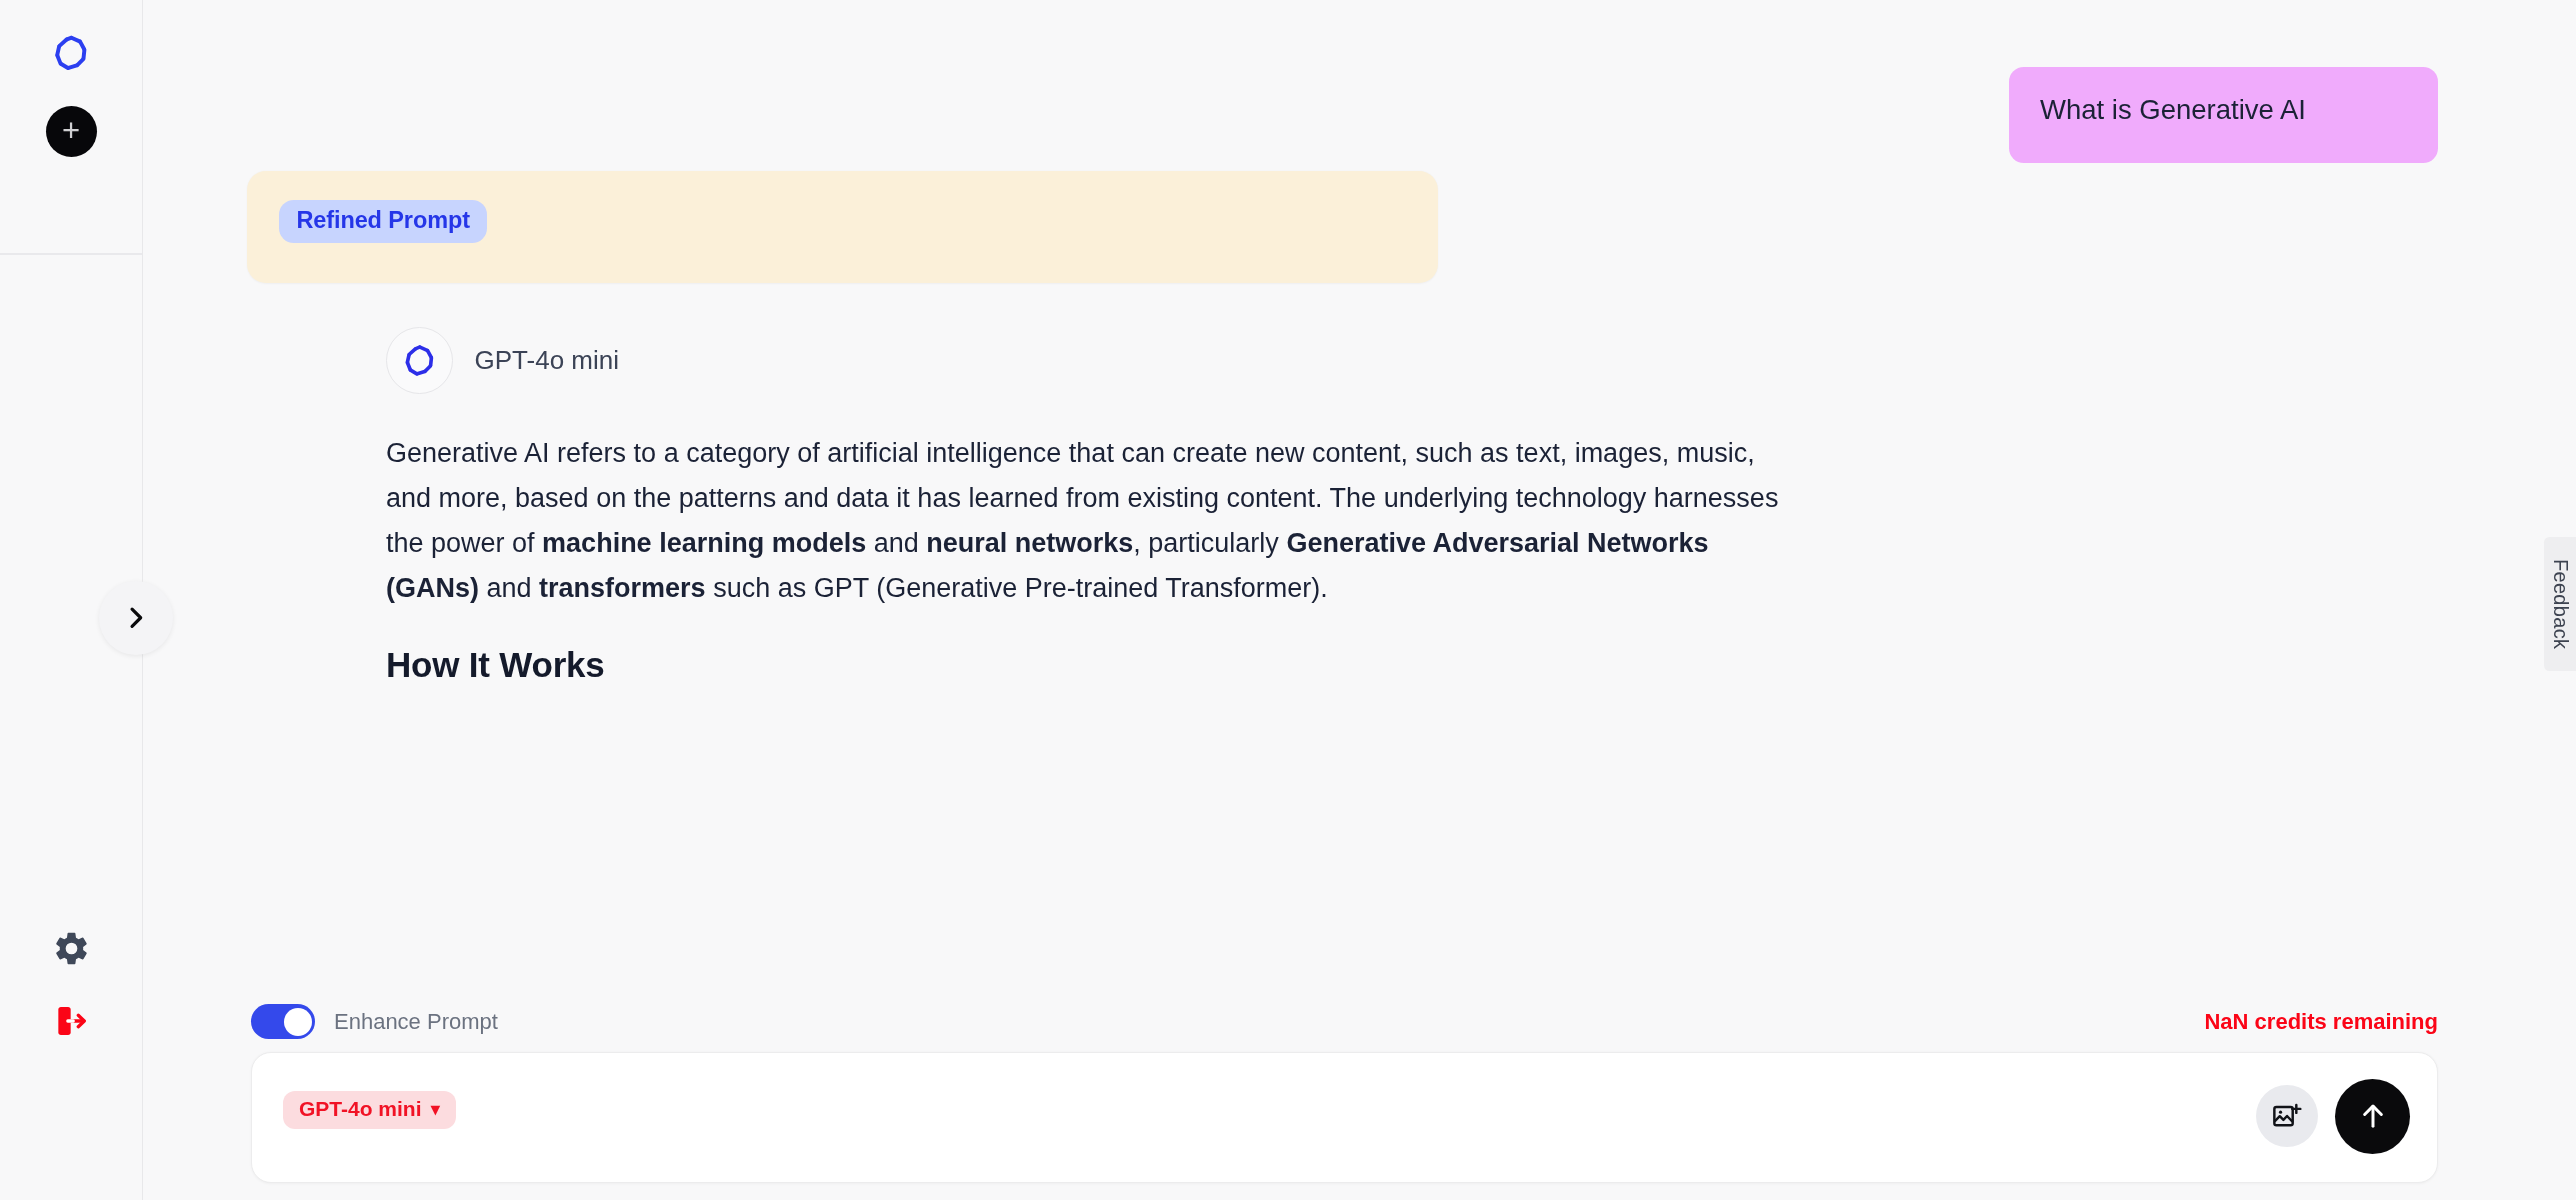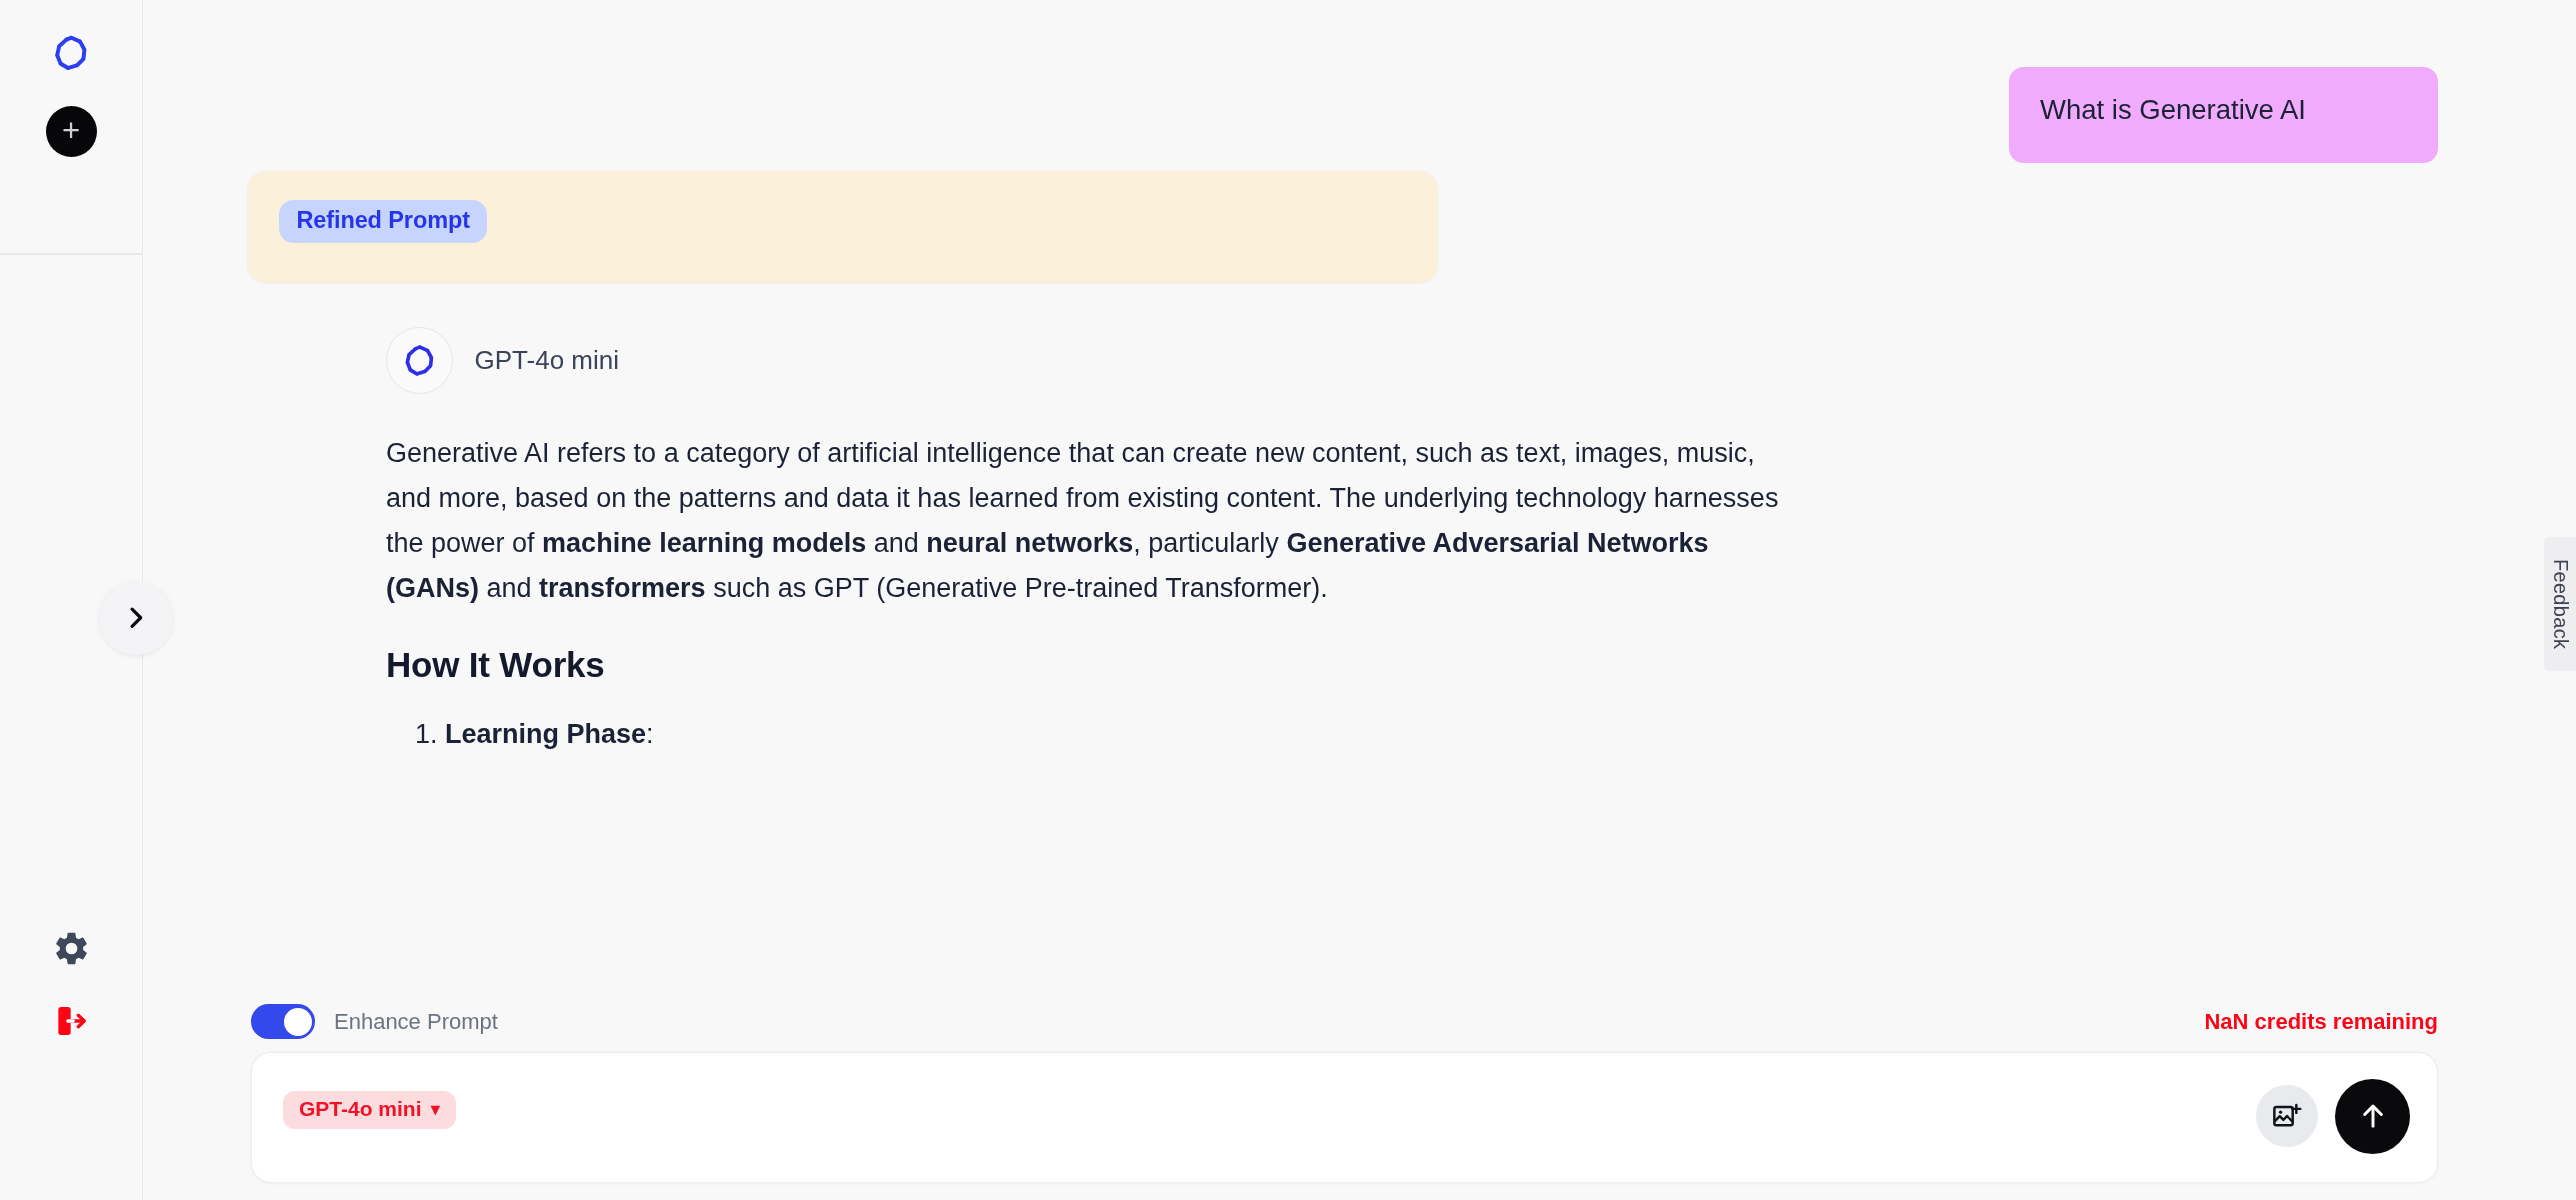--- a/index.html
+++ b/index.html
@@ -451,23 +451,20 @@
               </svg>
             </div>
             <div class="assistant-name">GPT-4o mini</div>
           </div>
 
           <div class="assistant-body">
             <p><span>Generative AI refers to a category of artificial intelligence that can create new content, such as text, images, music, and more, based on the patterns and data it has learned from existing content. The underlying technology harnesses the power of </span><b>machine learning models</b><span> and </span><b>neural networks</b><span>, particularly </span><b>Generative Adversarial Networks (GANs)</b><span> and </span><b>transformers</b><span> such as GPT (Generative Pre-trained Transformer).</span></p>
 
             <h3>How It Works</h3>
 
-            <ol class="num-list">
-              <li><b>Learning Phase</b><span>:</span></li>
-            </ol>
 
           </div>
         </div>
 
       </div>
     </div>
 
     <div class="composer-area">
       <div class="enhance-row">
         <div class="toggle">

